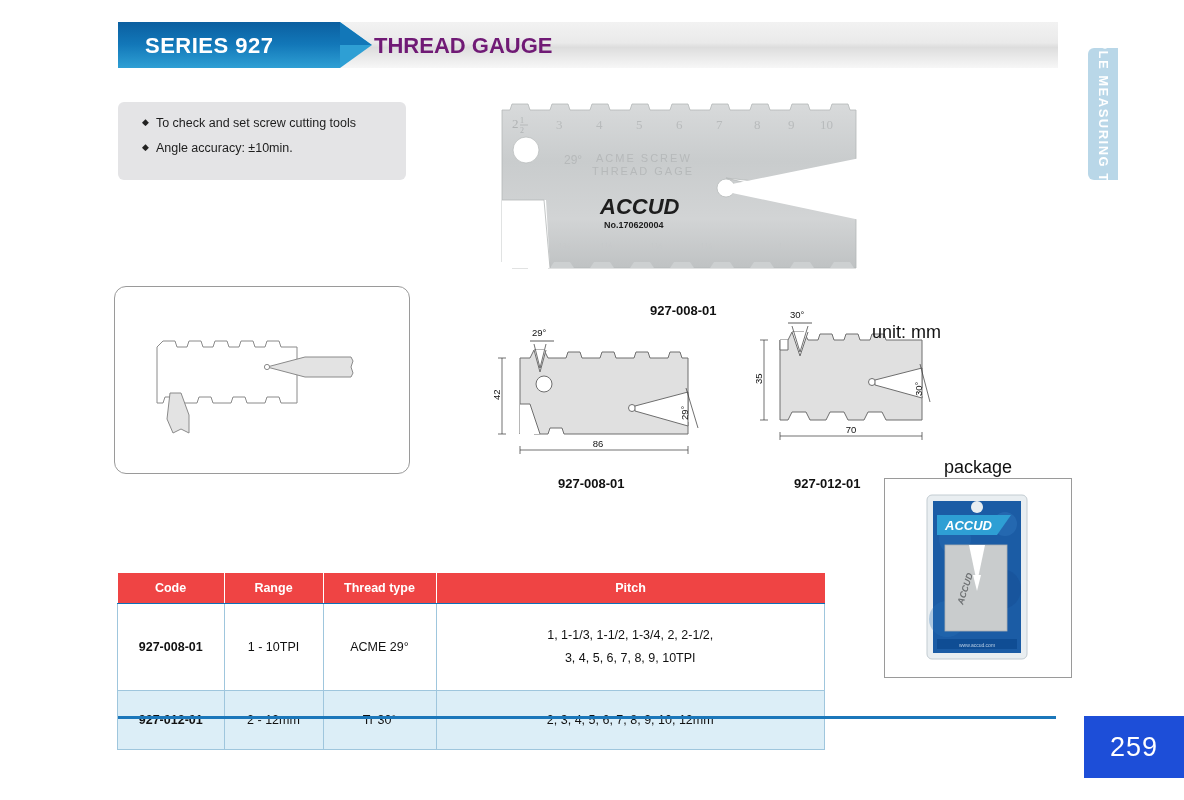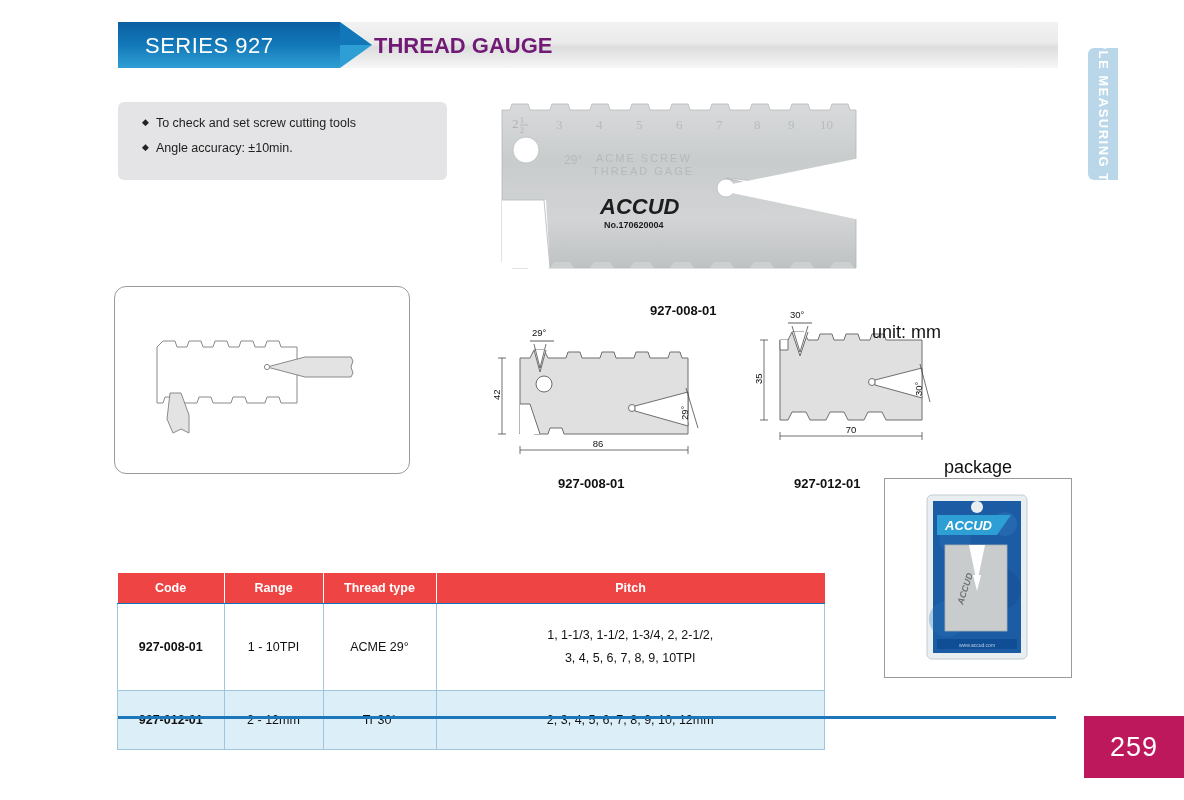--- a/index.html
+++ b/index.html
@@ -29,21 +29,21 @@
   }
   .hdr-arrow2{
     position:absolute;left:222px;top:0;width:0;height:0;
     border-top:23px solid transparent;border-bottom:23px solid transparent;
     border-left:32px solid;
     border-left-color:#1277b8;
     clip-path:polygon(0 0,100% 50%,100% 50%,0 50%);
   }
   .series-label{
     position:absolute;left:27px;top:11px;
-    color:#ffffff;font-size:22px;font-weight:normal;letter-spacing:.5px;
+    color:#ffffff;font-size:22px;font-weight:bold;letter-spacing:.5px;
   }
   .gauge-title{
     position:absolute;left:256px;top:11px;
     color:#701a75;font-size:22px;font-weight:bold;letter-spacing:0px;
   }
 
   
   .side-tab{
     position:absolute;left:1088px;top:48px;width:30px;height:132px;
     background:#b9d7e8;border-radius:6px 0 0 6px;
@@ -51,21 +51,21 @@
   .side-tab span{
     position:absolute;left:50%;top:50%;
     transform:translate(-50%,-50%) rotate(90deg);
     white-space:nowrap;color:#ffffff;font-size:13px;font-weight:bold;
     letter-spacing:1.5px;
   }
 
   
   .feature-box{
     position:absolute;left:118px;top:102px;width:288px;height:78px;
-    background:#e4e4e6;border-radius:6px;padding-left:41px;
+    background:#e4e4e6;border-radius:6px;
   }
   .feature-list{position:absolute;left:24px;top:14px;}
   .feature-item{
     font-size:12.5px;color:#1d1d1d;margin-bottom:11px;white-space:nowrap;
   }
   .feature-item .bullet{color:#222;font-size:9px;margin-right:7px;vertical-align:2px;}
 
   
   .usage-box{
     position:absolute;left:114px;top:286px;width:294px;height:186px;
@@ -127,21 +127,21 @@
   .col-range{width:96px;text-align:center;}
   .col-type{width:110px;}
 
   
   .footer-rule{
     position:absolute;left:118px;top:716px;width:938px;height:3px;
     background:#1b77ba;
   }
   .page-num{
     position:absolute;left:1084px;top:716px;width:100px;height:62px;
-    background:#be185d;color:#fff;
+    background:#1d4ed8;color:#fff;
     font-size:27px;display:flex;align-items:center;justify-content:center;
     letter-spacing:1px;
   }
   .dim-txt{font-size:9.5px;fill:#111;font-family:"Liberation Sans",sans-serif;}
 </style>
 </head>
 <body>
 
 <div class="page">
 

